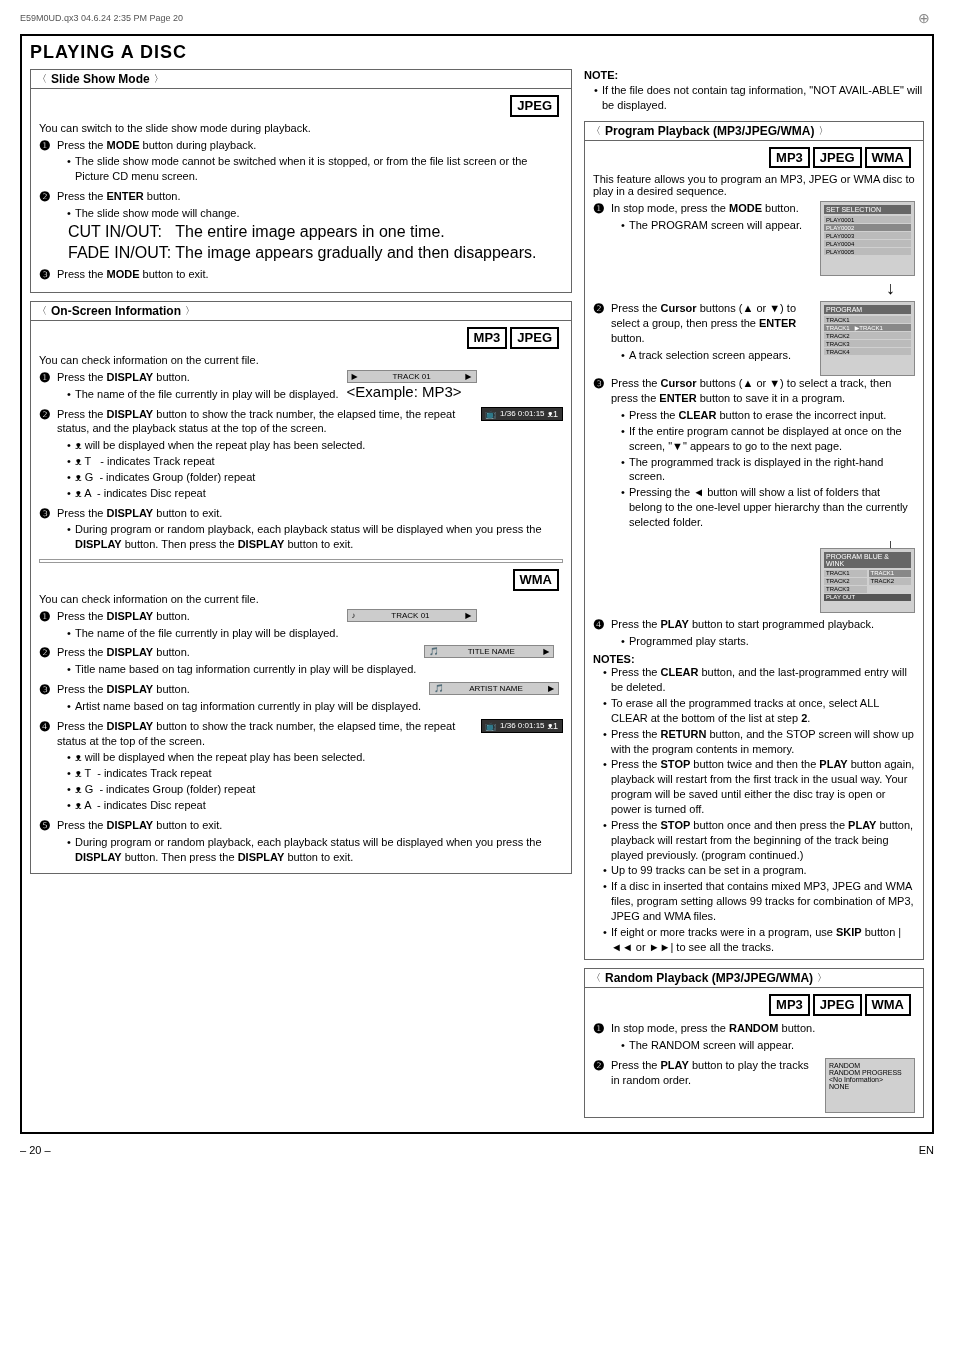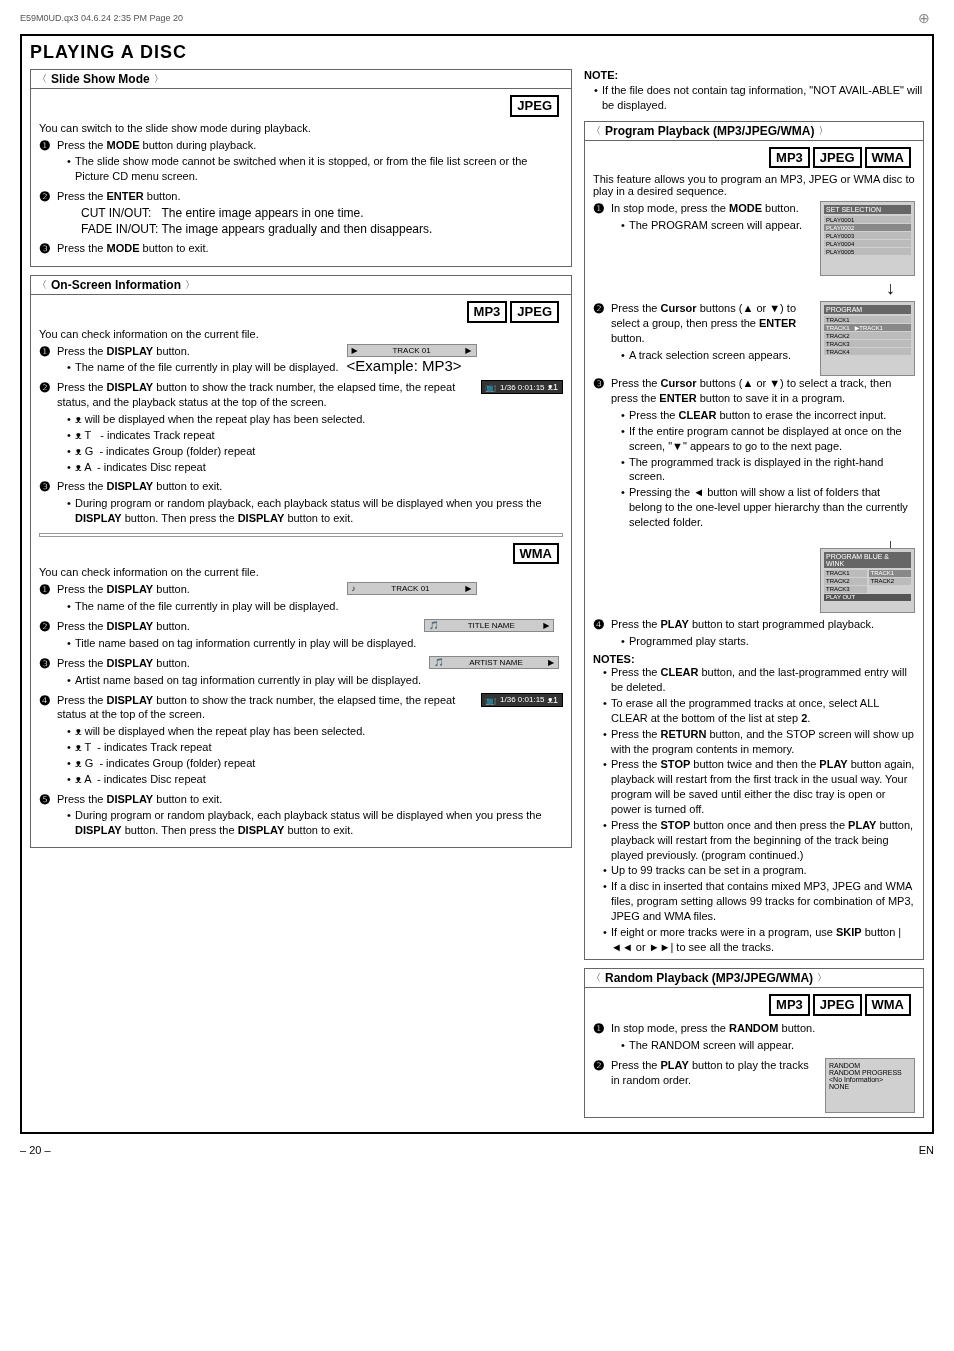--- a/index.html
+++ b/index.html
@@ -210,21 +210,21 @@
       display: flex;
       justify-content: space-between;
       margin-top: 10px;
       font-size: 11px;
     }
     b { font-weight: bold; }
     .step-content p { line-height: 1.35; margin-bottom: 2px; }
     .notes-section { margin-top: 4px; }
     .notes-title { font-weight: bold; }
     .example-label { font-size: 15px; text-align: right; margin-right: 20px; }
-    .cut-fade-text { margin-left: 24px; font-size: 12px; line-height: 1.3; }
+    .cut-fade-text { margin-left: 11px; font-size: 16px; line-height: 1.3; }
     .wma-divider {
       border: 1px solid #999;
       text-align: center;
       padding: 1px 0;
       margin: 6px 0 4px;
     }
     .wma-badge-container {
       display: flex;
       justify-content: flex-end;
       padding: 2px 4px;
@@ -267,20 +267,23 @@
                 <ul class="bullet-list">
                   <li>The slide show mode cannot be switched when it is stopped, or from the file list screen or the Picture CD menu screen.</li>
                 </ul>
               </div>
             </div>
 
             <div class="step">
               <span class="step-num">❷</span>
               <div class="step-content">
                 <p>Press the <b>ENTER</b> button.</p>
+                <ul class="bullet-list">
+                  <li>The slide show mode will change.</li>
+                </ul>
                 <div class="cut-fade-text">
                   CUT IN/OUT: &nbsp;&nbsp;The entire image appears in one time.<br>
                   FADE IN/OUT: The image appears gradually and then disappears.
                 </div>
               </div>
             </div>
 
             <div class="step">
               <span class="step-num">❸</span>
               <div class="step-content">

